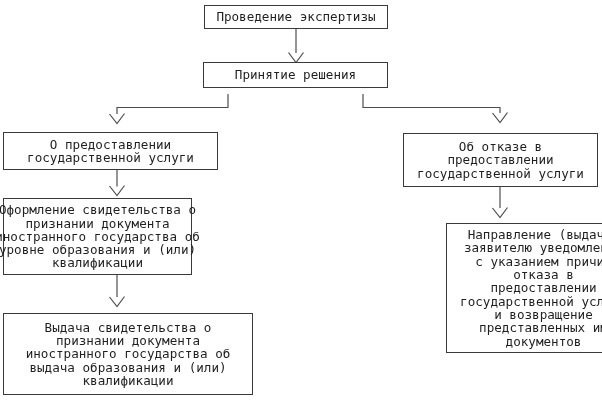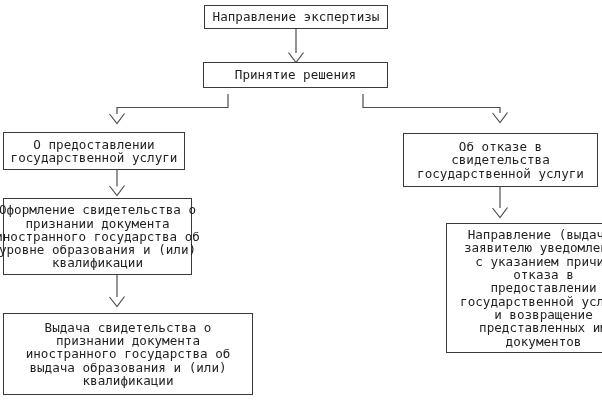--- a/index.html
+++ b/index.html
@@ -25,21 +25,21 @@
     font-size: 12.6px;
     line-height: 13.3px;
     display: flex;
     align-items: center;
     justify-content: center;
     text-align: center;
     white-space: pre;
   }
   .n-expertise { left: 204px; top: 5px;   width: 184px; height: 24px; }
   .n-decision  { left: 203px; top: 62px;  width: 185px; height: 26px; }
-  .n-grant     { left: 3px;   top: 132px; width: 182px; height: 38px; }
+  .n-grant     { left: 3px;   top: 132px; width: 215px; height: 38px; }
   .n-refusal   { left: 403px; top: 133px; width: 195px; height: 54px; }
   .n-prep      { left: 3px;   top: 198px; width: 189px; height: 77px; }
   .n-issue     { left: 3px;   top: 313px; width: 250px; height: 82px; }
   .n-notify    { left: 403px; top: 223px; width: 195px; height: 130px; margin-left: 43px; }
   .edge { stroke: #4d4d4d; stroke-width: 1.2; fill: none; }
 </style>
 </head>
 <body>
 
 <div class="canvas">
@@ -64,29 +64,29 @@
     <g>
       <polyline class="edge" points="117,275 117,297"></polyline>
       <polyline class="edge" points="109.5,297 117,306.5 124.5,296.5"></polyline>
     </g>
     <g>
       <polyline class="edge" points="500,187 500,208"></polyline>
       <polyline class="edge" points="492.5,208 500,217.5 507.5,207.5"></polyline>
     </g>
   </svg>
 
-  <div class="node n-expertise">Направление экспертизы</div>
+  <div class="node n-expertise">Проведение экспертизы</div>
 
   <div class="node n-decision">Принятие решения</div>
 
   <div class="node n-grant">О предоставлении
 государственной услуги</div>
 
   <div class="node n-refusal">Об отказе в
-свидетельства
+предоставлении
 государственной услуги</div>
 
   <div class="node n-prep">Оформление свидетельства о
 признании документа
 иностранного государства об
 уровне образования и (или)
 квалификации</div>
 
   <div class="node n-issue">Выдача свидетельства о
 признании документа

